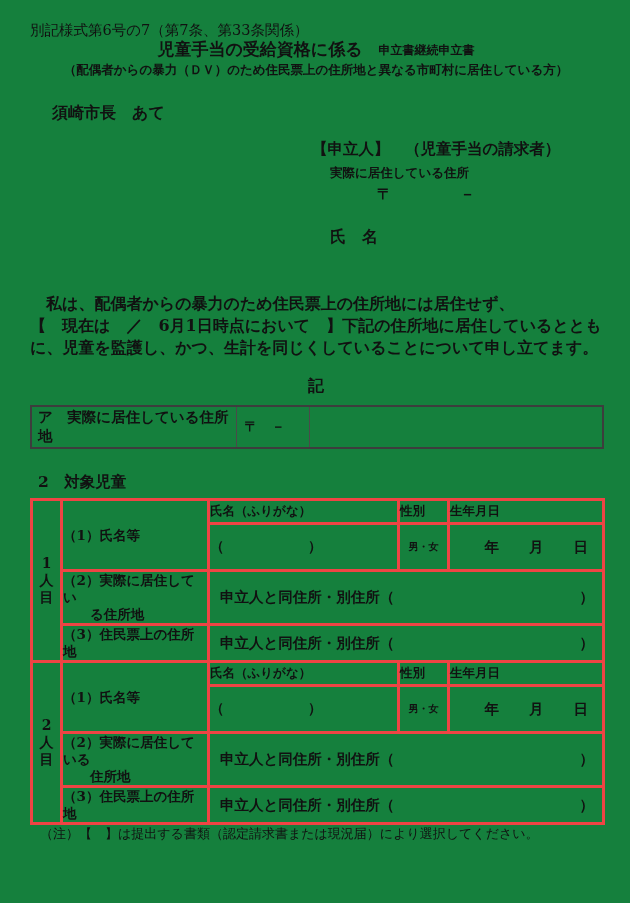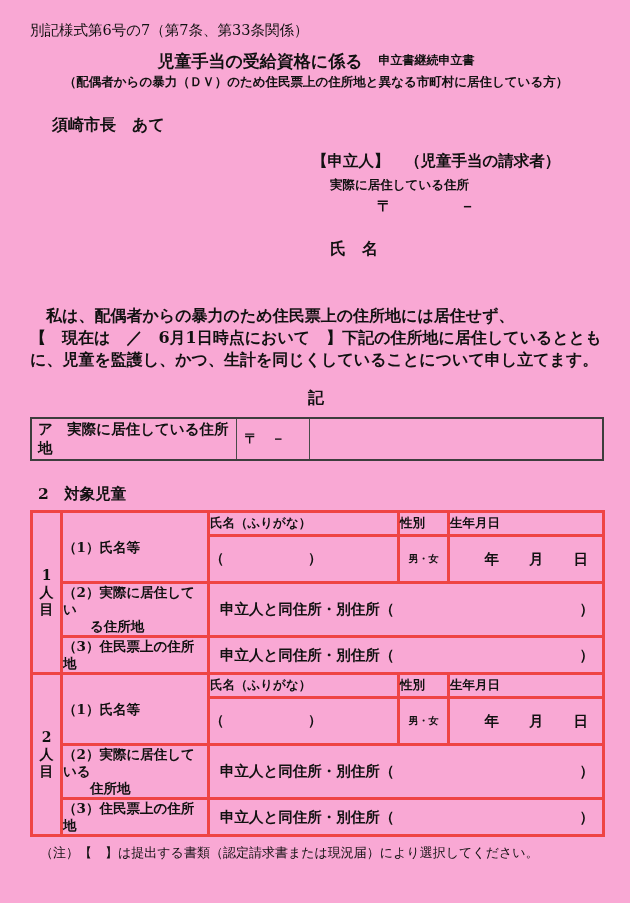--- a/index.html
+++ b/index.html
@@ -1,28 +1,28 @@
 <!DOCTYPE html>
 <html><head>
 <meta charset="utf-8">
 <style>
   html, body { margin:0; padding:0; background:#ffffff; }
   .page {
     position:relative;
     width:630px; height:903px;
     box-sizing:border-box;
-    background:#f9a8d4;
+    background:#15803d;
     color:#111;
     font-family:"DejaVu Serif","Liberation Serif",serif;
     padding:22px 28px 0 30px;
     overflow:hidden;
   }
   .form-number { font-size:14.5px; line-height:16px; }
 
-  .title-row { display:flex; justify-content:center; align-items:flex-start; margin-top:12px; }
+  .title-row { display:flex; justify-content:center; align-items:flex-end; margin-top:0; }
   .title-main { font-weight:bold; font-size:17px; }
   .title-stack { display:flex; flex-direction:row; margin-left:16px; font-weight:bold; font-size:12px; line-height:21px; }
 
   .subtitle { text-align:center; font-weight:bold; font-size:12.5px; line-height:17px; margin-top:0; }
 
   .addressee { margin-top:24px; margin-left:22px; font-weight:bold; font-size:16px; line-height:21px; }
 
   .applicant { margin-top:16px; margin-left:282px; }
   .applicant-heading { font-weight:bold; font-size:15.5px; line-height:20px; }
   .applicant-address-label { margin-top:5px; margin-left:18px; font-weight:bold; font-size:12.5px; line-height:17px; }
@@ -71,21 +71,21 @@
   .sex-entry { text-align:center; font-weight:bold; font-size:10px; }
   .birth-entry .birth-flex {
     display:flex; justify-content:flex-end; align-items:center;
     gap:30px; padding-right:14px; font-weight:bold; font-size:14.5px;
   }
   .addr-entry .addr-flex {
     display:flex; justify-content:space-between; align-items:center;
     padding:0 8px 0 10px; font-weight:bold; font-size:14.5px;
   }
 
-  .note { margin-top:7px; margin-left:10px; font-size:13px; line-height:17px; }
+  .note { margin-left:10px; font-size:13px; line-height:17px; }
 </style>
 </head>
 <body>
 
 <div class="page">
 
   <div class="form-number">別記様式第6号の7（第7条、第33条関係）</div>
 
   <div class="title-row">
     <span class="title-main">児童手当の受給資格に係る</span>

